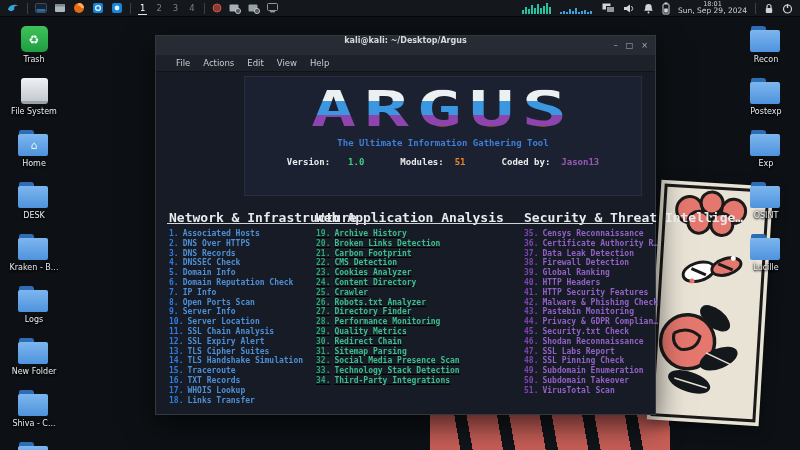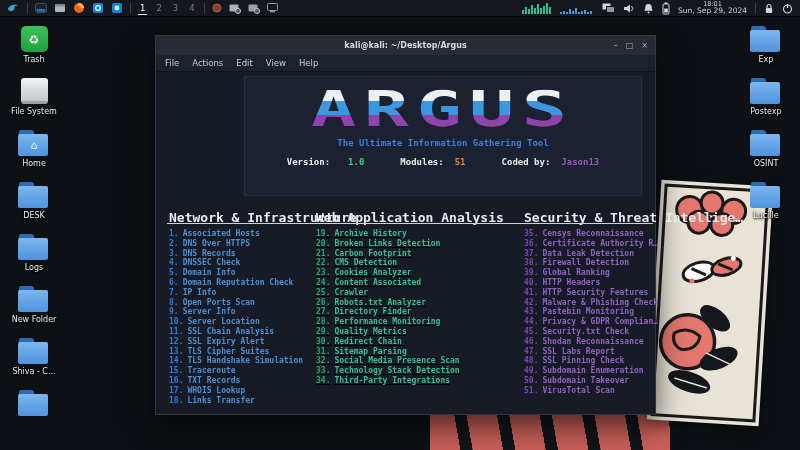--- a/index.html
+++ b/index.html
@@ -37,27 +37,27 @@
   .dicon[data-type="trash"] { background:linear-gradient(#3ec25a,#1f9e41); border-radius:5px; }
   .dicon[data-type="drive"] { background:linear-gradient(#f0f2f4,#c3c9cf); border-radius:3px; border-bottom:3px solid #9aa2aa; }
   .dglyph { position:absolute; inset:2px 0 0 0; display:flex; align-items:center; justify-content:center;
     color:#fff; font-size:12px; line-height:1; }
   .dicon[data-type="folder-home"] .dglyph { font-size:11px; color:#eaf3fd; padding-top:3px; }
   .dlabel { margin-top:3px; font-size:8px; color:#e9ebee; text-shadow:0 1px 2px #000, 0 0 3px #000; white-space:nowrap; }
 
   
   #win { position:absolute; left:155px; top:35px; width:501px; height:380px; z-index:5;
     background:#161b26; border:1px solid #33383f; box-shadow:0 10px 28px rgba(0,0,0,.65); }
-  #titlebar { height:19px; background:#272b33; display:flex; align-items:center; justify-content:center;
+  #titlebar { height:19px; background:#272b33; display:flex; justify-content:center;
     position:relative; cursor:move; }
   #title { font-size:8px; font-weight:bold; color:#d6dade; }
   #controls { position:absolute; right:7px; top:0; height:19px; display:flex; gap:8px; align-items:center; }
   .ctrl { font-size:8px; color:#aab0b8; cursor:pointer; line-height:1; }
   #menubar { height:17px; background:#1d222a; border-bottom:1px solid #101319; display:flex; align-items:center;
-    gap:13px; padding-left:9px; }
+    gap:13px; padding-left:20px; }
   .menu-item { font-size:8.5px; color:#c8ccd2; cursor:pointer; }
   #term-body { position:absolute; top:36px; left:0; right:0; bottom:0; background:#161b26;
     font-family:"DejaVu Sans Mono",monospace; cursor:text; }
 
   
   #hero { position:absolute; left:88px; top:4px; width:398px; height:120px; background:#1b2130;
     border:1px solid #272e3e; display:flex; flex-direction:column; align-items:center; }
   #logo { margin-top:3px; font-family:"DejaVu Sans Mono",monospace; font-weight:bold; font-size:50px;
     line-height:58px; letter-spacing:5px; transform:scaleX(1.5); transform-origin:center;
     background:linear-gradient(180deg,#8e44ad 0%,#8e44ad 18%,#ecf0f1 18%,#ecf0f1 36%,#3b97e0 36%,#3b97e0 61%,#8e44ad 61%,#8e44ad 79%,#e67e22 79%,#e67e22 100%);
@@ -290,20 +290,28 @@
 
     <div class="dicon-item">
       <div class="dicon" data-type="folder">
         <span class="flap"></span>
         <span class="body"></span>
         <span class="dglyph"></span>
       </div>
       <div class="dlabel">DESK</div>
     </div>
 
+    <div class="dicon-item">
+      <div class="dicon" data-type="folder">
+        <span class="flap"></span>
+        <span class="body"></span>
+        <span class="dglyph"></span>
+      </div>
+      <div class="dlabel">Kraken - B...</div>
+    </div>
 
     <div class="dicon-item">
       <div class="dicon" data-type="folder">
         <span class="flap"></span>
         <span class="body"></span>
         <span class="dglyph"></span>
       </div>
       <div class="dlabel">Logs</div>
     </div>
 
@@ -329,37 +337,45 @@
       <div class="dicon" data-type="folder">
         <span class="flap"></span>
         <span class="body"></span>
         <span class="dglyph"></span>
       </div>
 
     </div>
   </div>
 <div id="right-icons" class="icon-col">
 
+    <div class="dicon-item">
+      <div class="dicon" data-type="folder">
+        <span class="flap"></span>
+        <span class="body"></span>
+        <span class="dglyph"></span>
+      </div>
+      <div class="dlabel">Recon</div>
+    </div>
+
+    <div class="dicon-item">
+      <div class="dicon" data-type="folder">
+        <span class="flap"></span>
+        <span class="body"></span>
+        <span class="dglyph"></span>
+      </div>
+      <div class="dlabel">Postexp</div>
+    </div>
 
     <div class="dicon-item">
       <div class="dicon" data-type="folder">
         <span class="flap"></span>
         <span class="body"></span>
         <span class="dglyph"></span>
       </div>
       <div class="dlabel">Exp</div>
-    </div>
-
-    <div class="dicon-item">
-      <div class="dicon" data-type="folder">
-        <span class="flap"></span>
-        <span class="body"></span>
-        <span class="dglyph"></span>
-      </div>
-      <div class="dlabel">Postexp</div>
     </div>
 
     <div class="dicon-item">
       <div class="dicon" data-type="folder">
         <span class="flap"></span>
         <span class="body"></span>
         <span class="dglyph"></span>
       </div>
       <div class="dlabel">OSINT</div>
     </div>
@@ -434,21 +450,21 @@
         <div class="row"><span class="num">17.</span><span class="lbl">WHOIS Lookup</span></div>
         <div class="row"><span class="num">18.</span><span class="lbl">Links Transfer</span></div>
       </div>
     <div class="tcol c1 h1">
 
     <div class="row"><span class="num">19.</span><span class="lbl">Archive History</span></div>
         <div class="row"><span class="num">20.</span><span class="lbl">Broken Links Detection</span></div>
         <div class="row"><span class="num">21.</span><span class="lbl">Carbon Footprint</span></div>
         <div class="row"><span class="num">22.</span><span class="lbl">CMS Detection</span></div>
         <div class="row"><span class="num">23.</span><span class="lbl">Cookies Analyzer</span></div>
-        <div class="row"><span class="num">24.</span><span class="lbl">Content Associated</span></div>
+        <div class="row"><span class="num">24.</span><span class="lbl">Content Directory</span></div>
         <div class="row"><span class="num">25.</span><span class="lbl">Crawler</span></div>
         <div class="row"><span class="num">26.</span><span class="lbl">Robots.txt Analyzer</span></div>
         <div class="row"><span class="num">27.</span><span class="lbl">Directory Finder</span></div>
         <div class="row"><span class="num">28.</span><span class="lbl">Performance Monitoring</span></div>
         <div class="row"><span class="num">29.</span><span class="lbl">Quality Metrics</span></div>
         <div class="row"><span class="num">30.</span><span class="lbl">Redirect Chain</span></div>
         <div class="row"><span class="num">31.</span><span class="lbl">Sitemap Parsing</span></div>
         <div class="row"><span class="num">32.</span><span class="lbl">Social Media Presence Scan</span></div>
         <div class="row"><span class="num">33.</span><span class="lbl">Technology Stack Detection</span></div>
         <div class="row"><span class="num">34.</span><span class="lbl">Third-Party Integrations</span></div>

